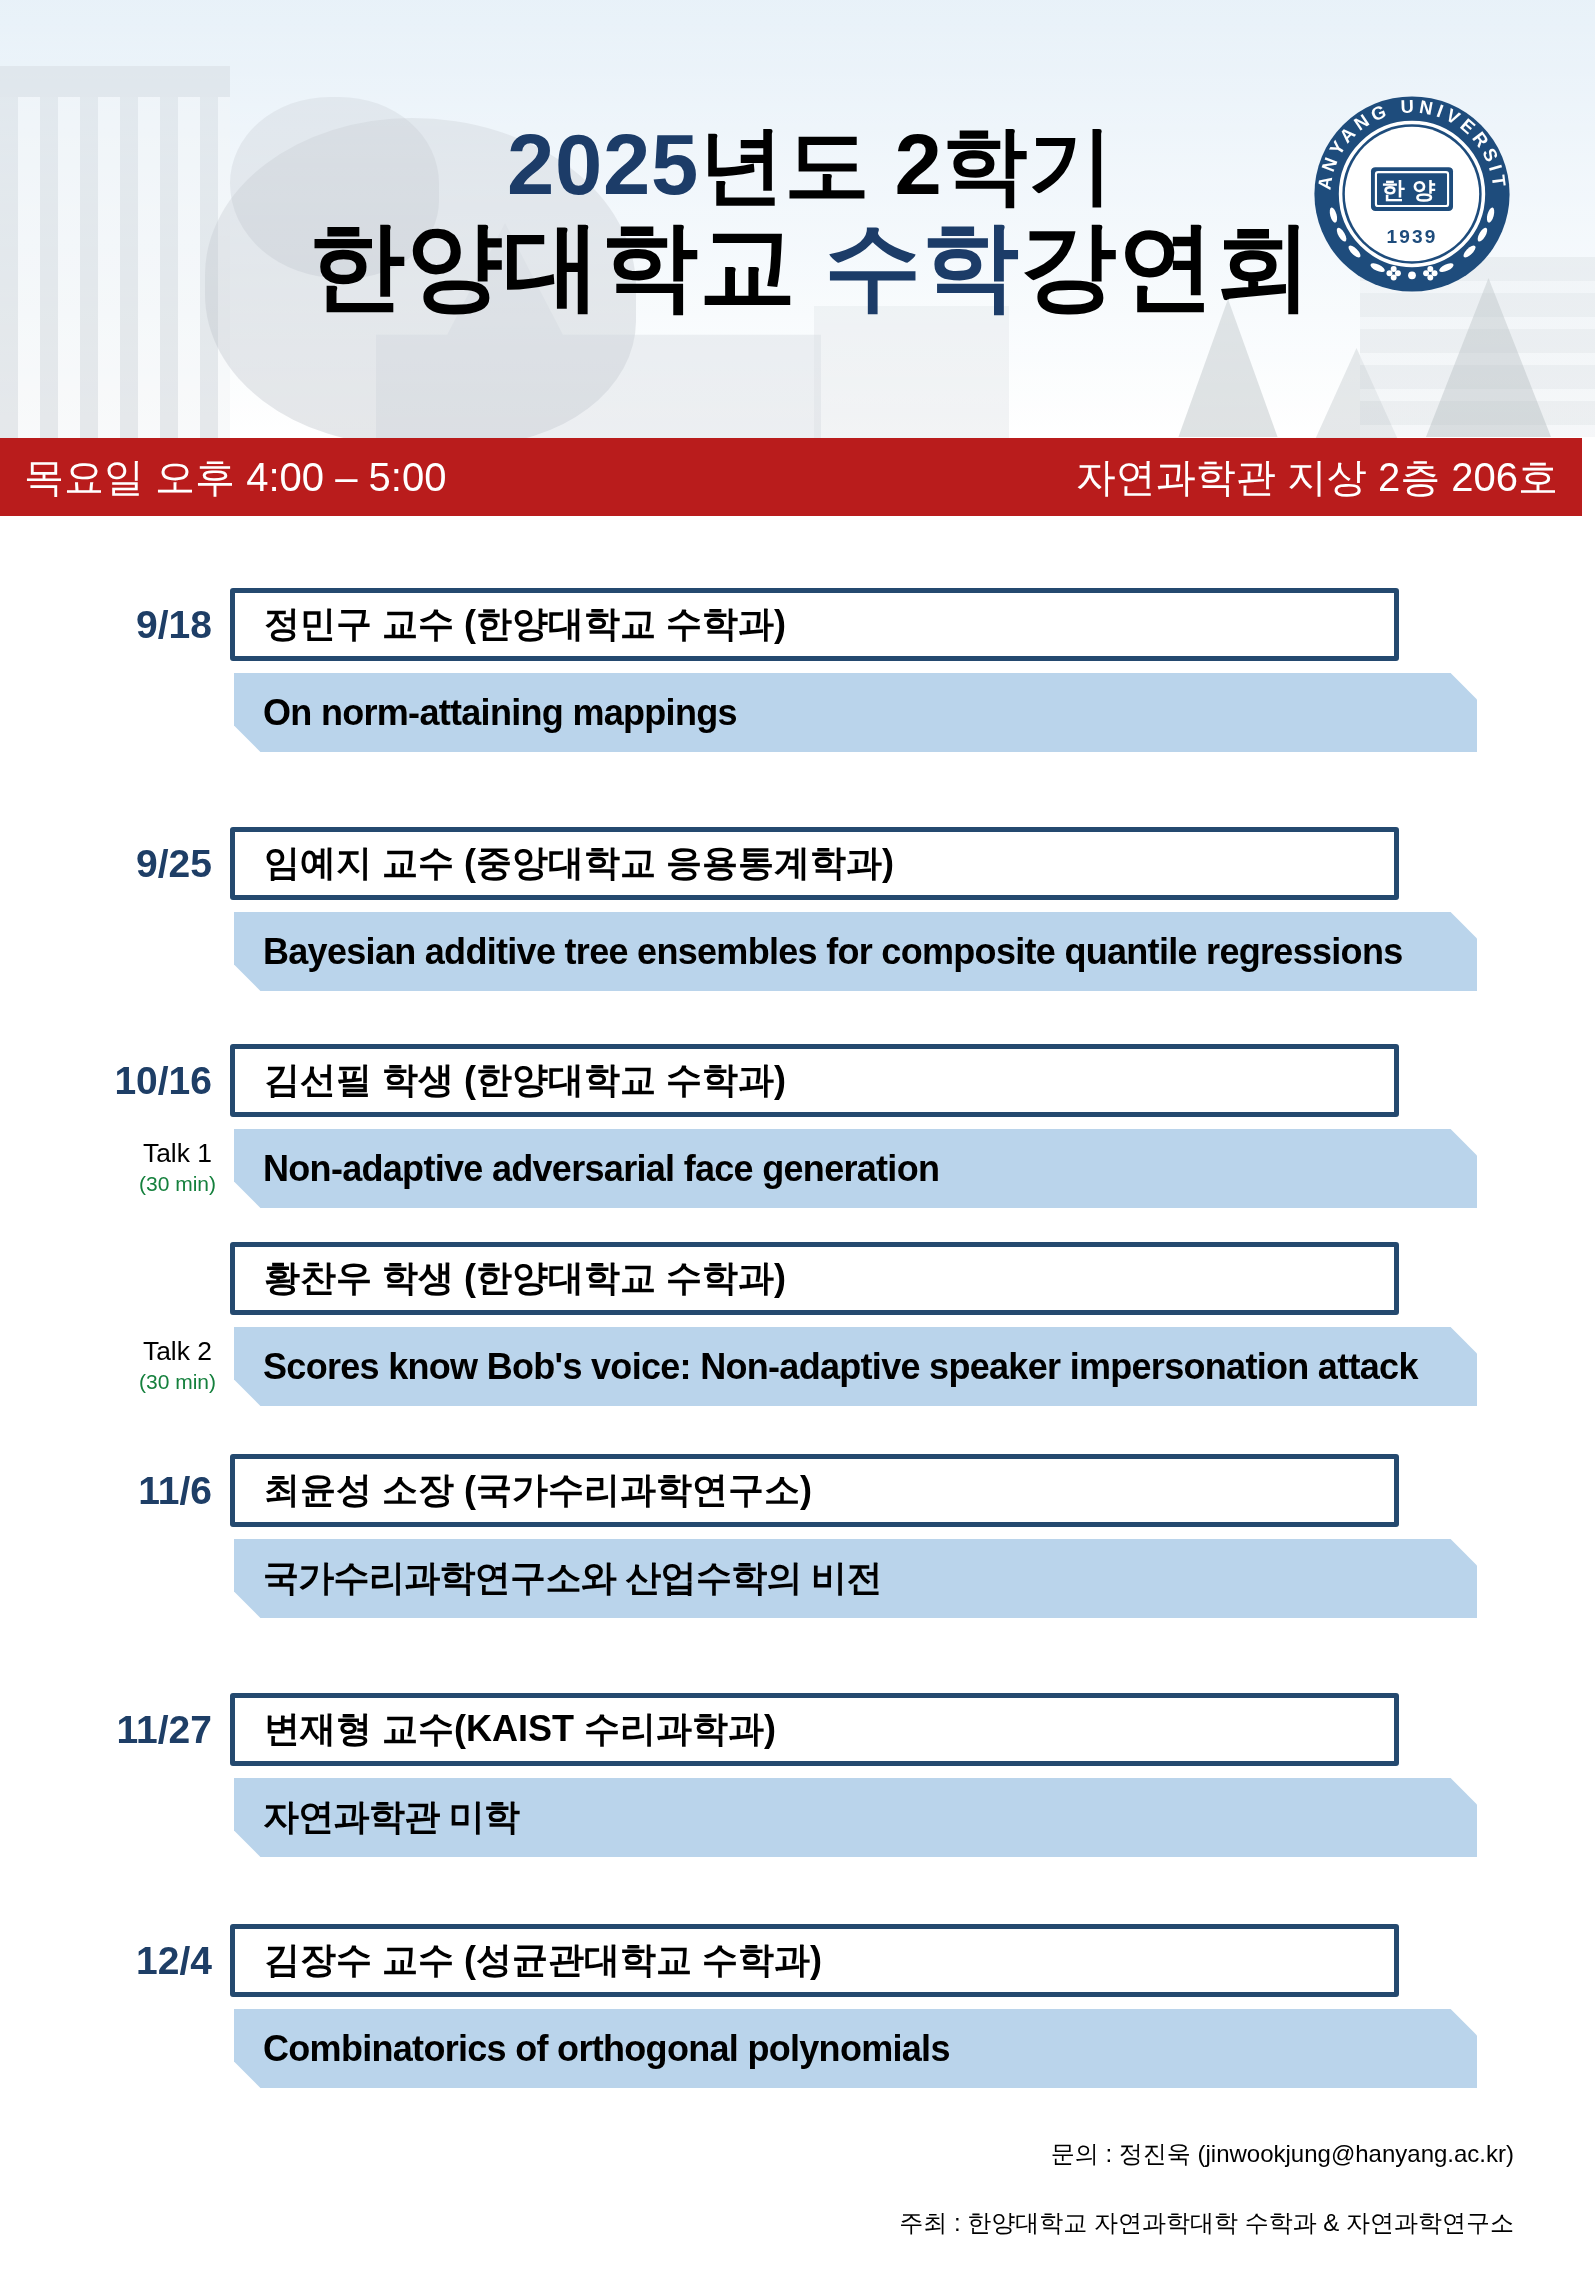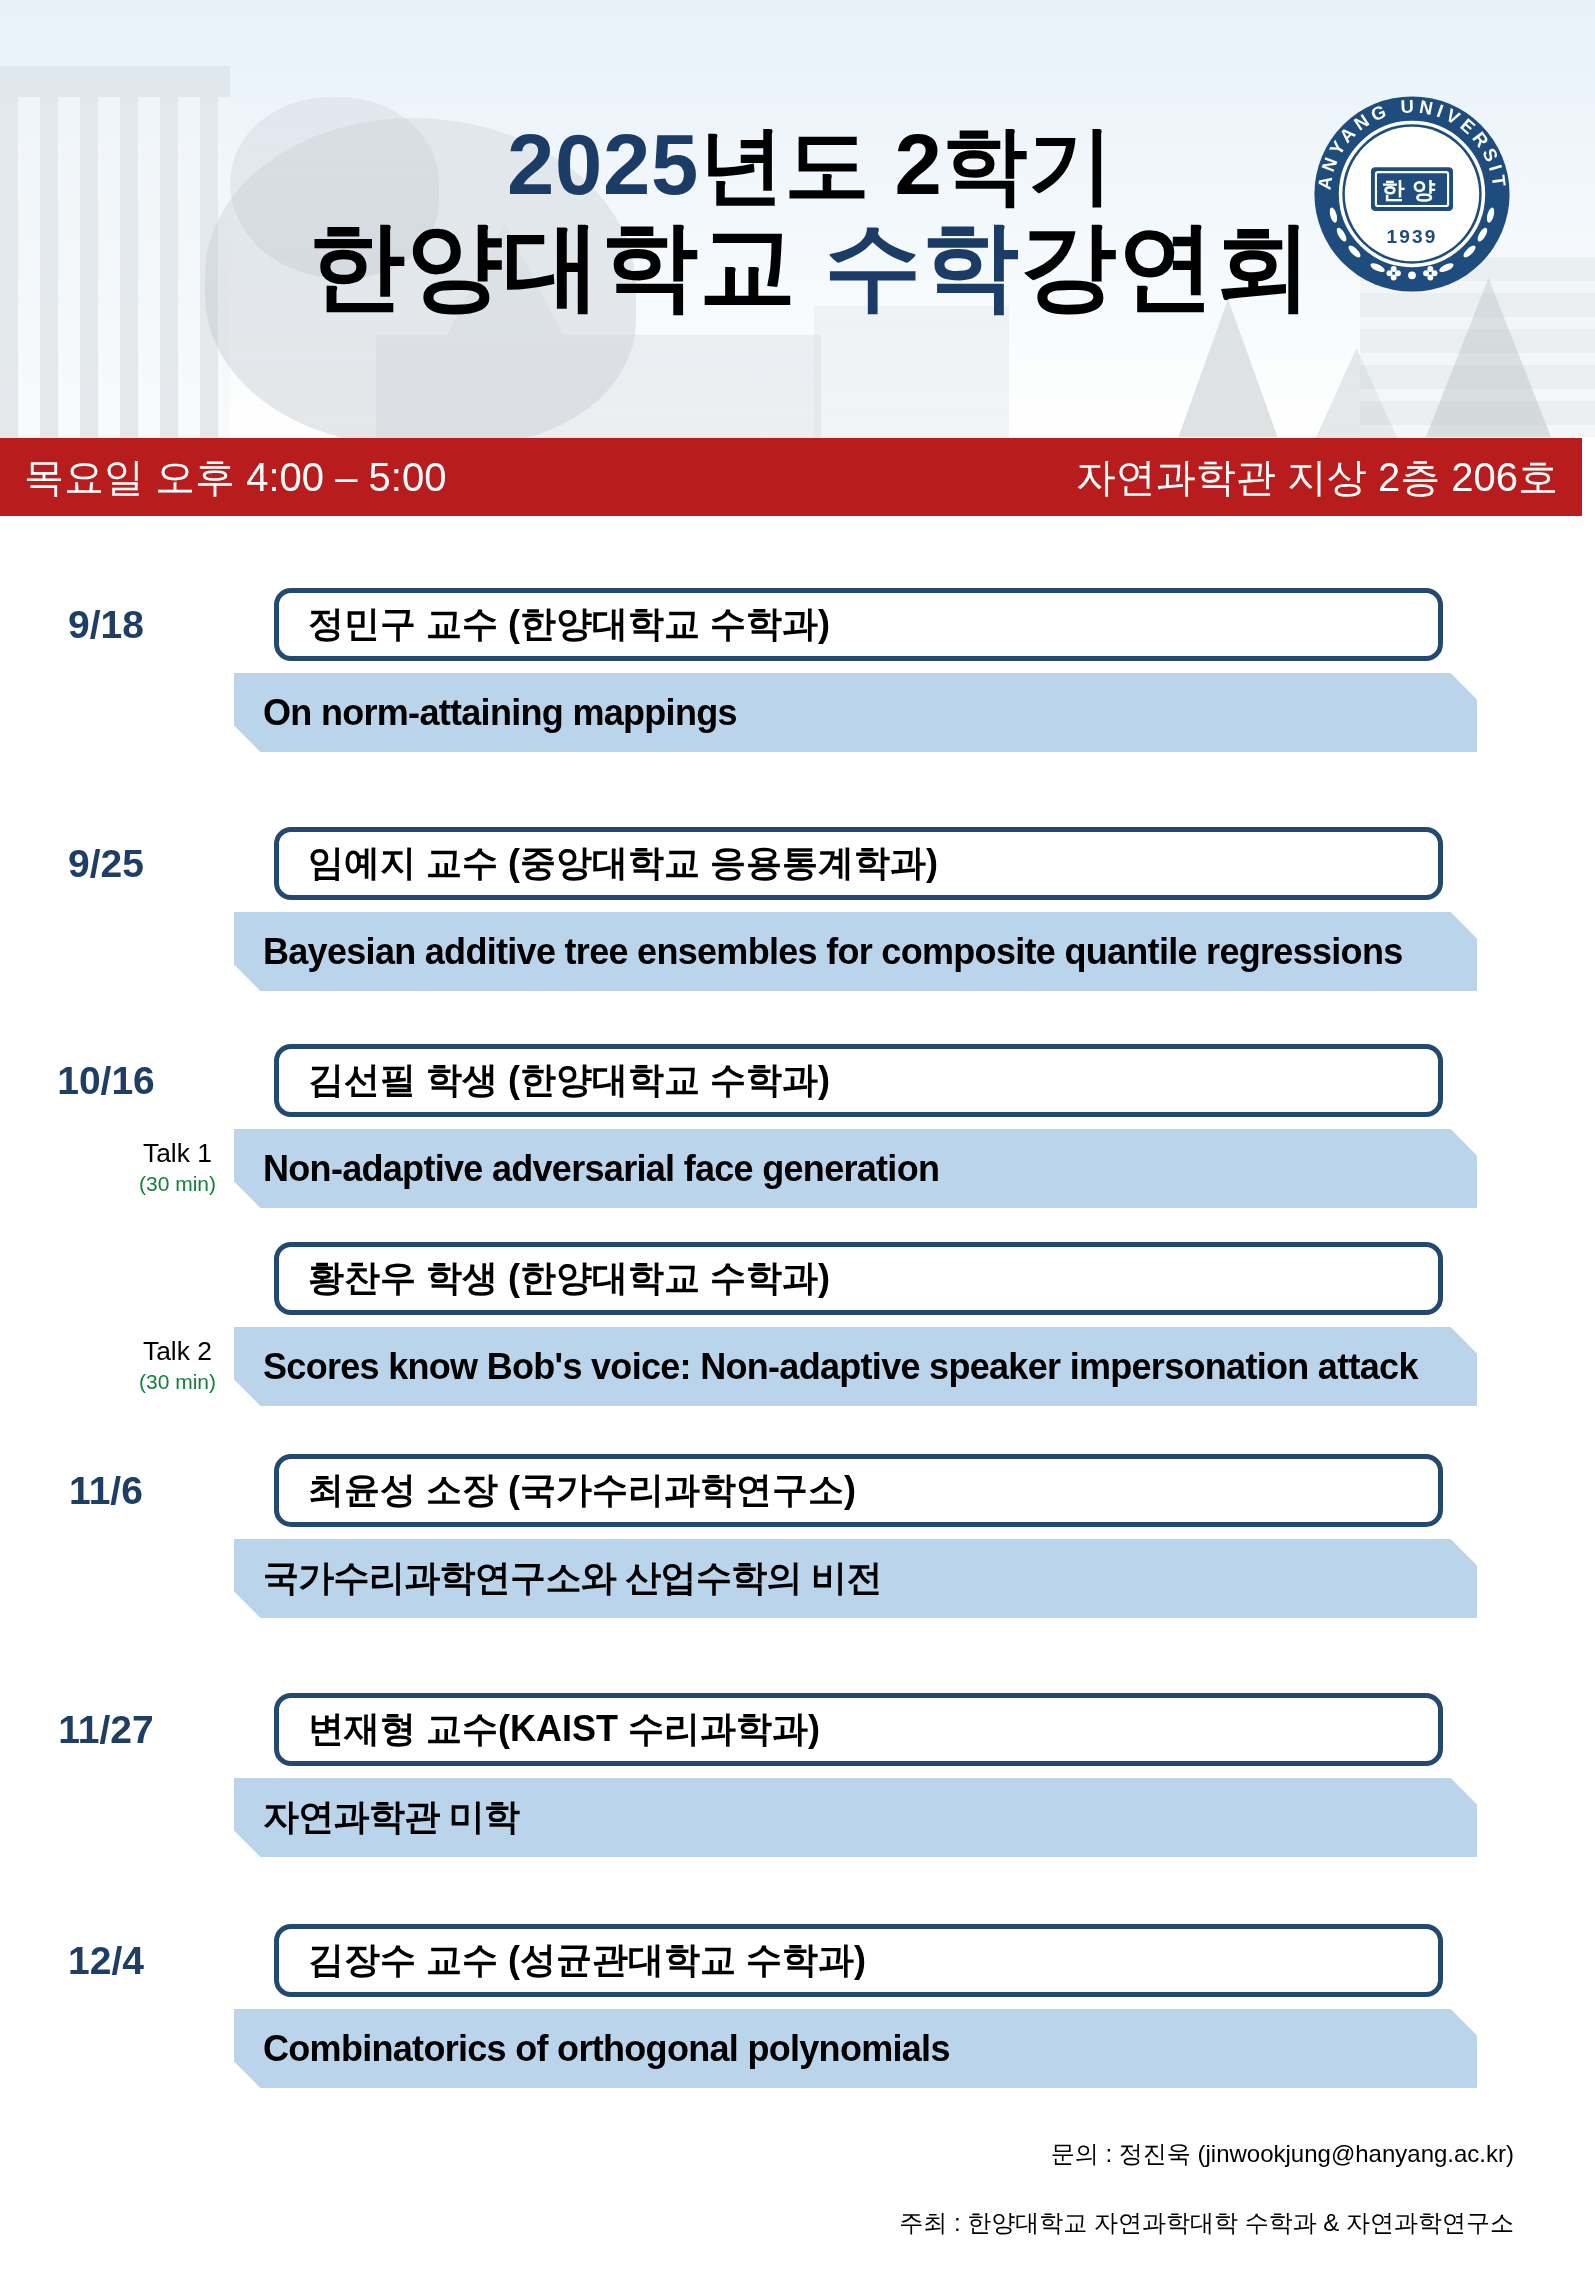--- a/index.html
+++ b/index.html
@@ -37,24 +37,24 @@
   .accent{color:#1c3c68;}
   
   .logo{position:absolute;left:1313px;top:95px;width:198px;height:198px;z-index:3;}
   
   .info-band{position:absolute;left:0;top:438px;width:1582px;height:78px;background:#b91c1c;
     display:flex;align-items:center;justify-content:space-between;box-sizing:border-box;
     padding:0 24px;color:#fff;font-size:40px;z-index:4;}
   
   .group{position:absolute;left:0;width:1596px;height:164px;}
   .date{position:absolute;left:0;top:0;width:212px;height:74px;line-height:74px;
-    text-align:center;font-size:39px;font-weight:bold;color:#1e3e66;}
+    text-align:right;font-size:39px;font-weight:bold;color:#1e3e66;}
   .speaker-box{position:absolute;left:230px;top:0;width:1130px;height:63px;background:#fff;
-    border:5.6px solid #24496f;border-radius:17px;display:flex;align-items:center;
-    padding-left:29px;font-size:36px;font-weight:bold;color:#000;margin-left:44px;}
+    border:5.6px solid #24496f;border-radius:3px;display:flex;align-items:center;
+    padding-left:29px;font-size:36px;font-weight:bold;color:#000;}
   .title-bar{position:absolute;left:234px;top:85px;width:1243px;height:79px;background:#bad4eb;
     display:flex;align-items:center;padding-left:29px;box-sizing:border-box;
     font-size:36px;font-weight:bold;color:#000;letter-spacing:-0.7px;
     clip-path:polygon(0 0,calc(100% - 26.4px) 0,100% 26.4px,100% 100%,26.4px 100%,0 calc(100% - 26.4px));}
   .talk-label{position:absolute;left:0;top:93px;width:216px;text-align:right;}
   .talk-label-inner{display:inline-block;text-align:center;}
   .talk-name{font-size:26.4px;font-weight:normal;color:#000;line-height:1.25;}
   .talk-duration{font-size:21px;color:#15803d;line-height:1.3;}
   
   .footer-line{position:absolute;right:82px;text-align:right;font-size:24px;color:#000;}

